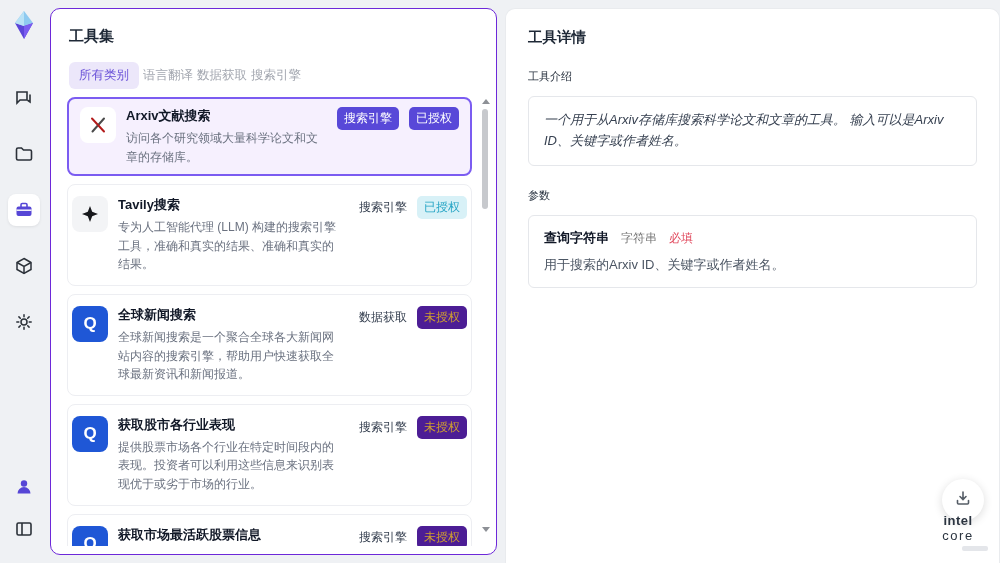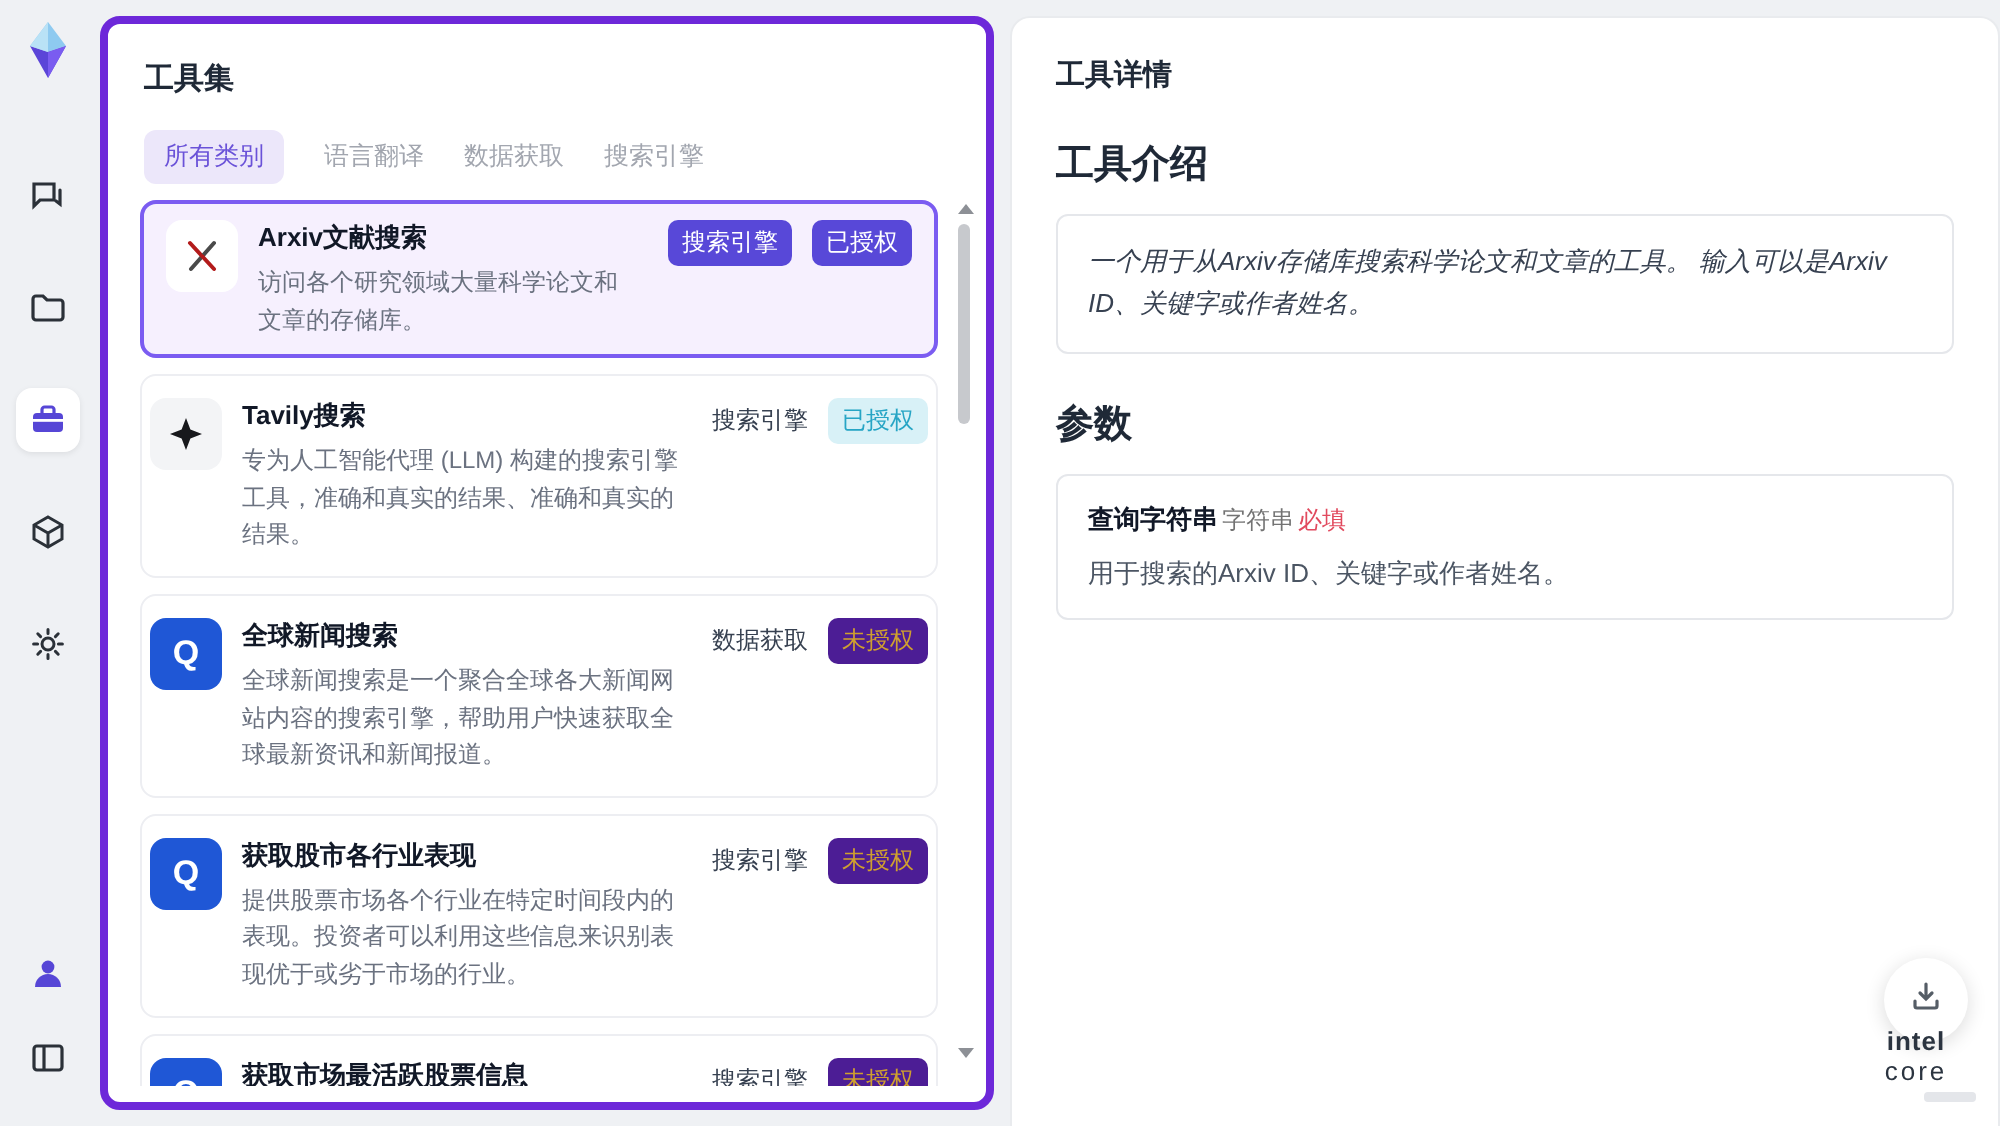--- a/index.html
+++ b/index.html
@@ -22,24 +22,24 @@
     display:flex; align-items:center; justify-content:center;
     color:#2b3138; cursor:pointer;
   }
   .rail-btn.active { background:#ffffff; color:#5646d6; box-shadow:0 1px 3px rgba(0,0,0,.08); }
   .rail-bottom { margin-top:auto; display:flex; flex-direction:column; align-items:center; gap:10px; padding-bottom:18px; }
   .rail-btn svg { display:block; }
 
   
   .toolset-card {
     position:absolute; left:50px; top:8px; width:447px; height:547px;
-    background:#ffffff; border:4px solid #6d28d9; border-radius:10px;
+    background:#ffffff; border:1px solid #6d28d9; border-radius:10px;
   }
   .toolset-title { font-size:15px; font-weight:bold; padding:18px 18px 0 18px; }
-  .tabs { display:flex; gap:20px; align-items:center; padding:16px 18px 0 18px; font-size:12.5px; }
+  .tabs { display:flex; gap:4px; align-items:center; padding:16px 18px 0 18px; font-size:12.5px; }
   .tab { color:#a2a6af; cursor:pointer; padding:5px 0; white-space:nowrap; }
   .tab.active { background:#ece7fa; color:#6a52d8; padding:5px 10px; border-radius:6px; }
 
   .tool-list { position:absolute; left:16px; right:24px; top:88px; bottom:8px; overflow:hidden; }
   .tool-row {
     display:flex; gap:10px; align-items:flex-start;
     border:1px solid #edeef2; border-radius:8px;
     padding:11px 4px; margin-bottom:8px; background:#fff; cursor:pointer;
   }
   .tool-row.selected { background:#f6f0fe; border:2px solid #7b5cf1; padding:8px 11px; }
@@ -67,27 +67,27 @@
   .sb-arrow.down { bottom:0; border-top:5px solid #8d9096; }
   .sb-thumb { position:absolute; left:2px; top:10px; width:6px; height:100px; background:#c7c9cd; border-radius:3px; cursor:pointer; }
 
   
   .details-card {
     position:absolute; left:505px; top:8px; right:0; bottom:0;
     background:#ffffff; border:1px solid #e9ebee; border-bottom:none;
     border-radius:10px 10px 0 0; padding:19px 22px;
   }
   .details-title { font-size:14.5px; font-weight:bold; }
-  .section-heading { font-size:19px; font-weight:bold; margin-top:22px; }
+  .section-heading { font-size:11px; font-weight:normal; margin-top:22px; }
   .intro-box {
     margin-top:12px; border:1px solid #e5e7eb; border-radius:6px;
     padding:13px 15px; font-size:13px; color:#374151; line-height:1.6;font-style:italic;
   }
   .param-box { margin-top:12px; border:1px solid #e5e7eb; border-radius:6px; padding:13px 15px; }
-  .param-head { display:flex; align-items:baseline; gap:2px; }
+  .param-head { display:flex; align-items:baseline; gap:12px; }
   .param-name { font-size:13px; font-weight:bold; color:#111827; }
   .param-type { font-size:12px; color:#737373; }
   .param-required { font-size:12px; color:#e14a5e; }
   .param-desc { margin-top:9px; font-size:13px; color:#4b5563; }
 
   
   .download-fab {
     position:absolute; right:16px; bottom:42px; width:42px; height:42px;
     border-radius:50%; background:#fff; box-shadow:0 2px 10px rgba(0,0,0,.14);
     display:flex; align-items:center; justify-content:center; cursor:pointer; color:#555d66;

